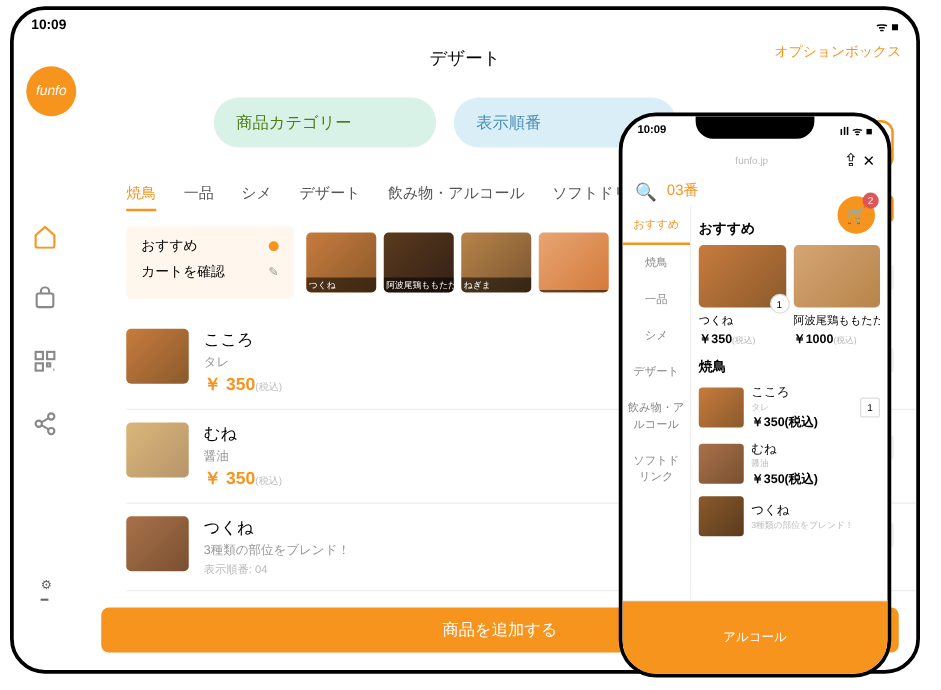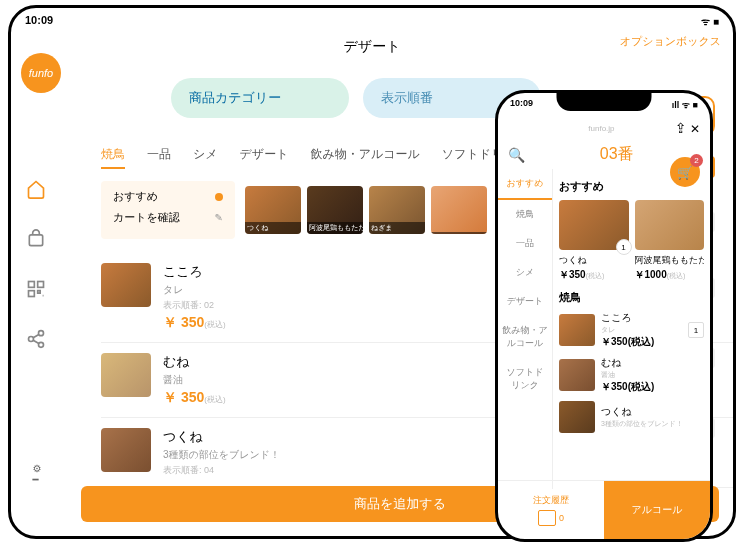--- a/index.html
+++ b/index.html
@@ -4,21 +4,21 @@
 <style>
 body{margin:0;background:#fff;font-family:-apple-system,'Hiragino Sans',sans-serif;width:753px;height:552px;position:relative;overflow:hidden}
 .tablet{position:absolute;left:8px;top:5px;width:722px;height:528px;border:3px solid #000;border-radius:28px;background:#fff;overflow:hidden}
 .t-status{display:flex;justify-content:space-between;padding:6px 14px;font-size:11px;font-weight:600}
 .t-status .wifi{font-size:10px}
 .t-header{text-align:center;font-size:14px;font-weight:500;padding:4px 0;position:relative}
 .opt-box{position:absolute;right:12px;top:0;color:#f7941e;font-size:11px}
 .logo{position:absolute;left:10px;top:45px;width:40px;height:40px;border-radius:50%;background:#f7941e;color:#fff;display:flex;align-items:center;justify-content:center;font-size:11px;font-style:italic}
 .big-btns{display:flex;gap:14px;margin:18px 0 0 160px}
 .big-btn{width:160px;height:40px;border-radius:20px;display:flex;align-items:center;padding-left:18px;font-size:13px}
-.big-btn.cat{background:#d9f2e8;color:#0369a1}
+.big-btn.cat{background:#d9f2e8;color:#4d7c0f}
 .big-btn.add{background:#d9eef7;color:#4a8fb5}
 .arrow-btn{position:absolute;right:18px;top:88px;width:36px;height:36px;border:2px solid #f7941e;border-radius:10px;color:#f7941e;display:flex;align-items:center;justify-content:center;font-size:18px;font-weight:bold}
 .tax-btn{position:absolute;right:18px;top:148px;background:#f7941e;color:#fff;font-size:10px;padding:4px 8px;border-radius:4px}
 .sidebar{position:absolute;left:0;top:170px;width:50px;display:flex;flex-direction:column;align-items:center;gap:28px}
 .sidebar .ico{width:22px;height:22px;color:#888;display:flex;align-items:center;justify-content:center}
 .sidebar .ico.active{color:#f7941e}
 .tabs{display:flex;gap:22px;margin:28px 0 0 90px;font-size:12px}
 .tabs .tab{color:#555;padding-bottom:4px}
 .tabs .tab.active{color:#f7941e;border-bottom:2px solid #f7941e}
 .subcat{margin:12px 0 0 90px;display:flex;align-items:center;gap:10px}
@@ -52,21 +52,21 @@
 .add-bar{position:absolute;left:70px;right:14px;bottom:14px;height:36px;background:#f7941e;color:#fff;border-radius:6px;display:flex;align-items:center;justify-content:center;font-size:13px}
 
 .phone{position:absolute;right:40px;top:90px;width:212px;height:446px;border:3px solid #000;border-radius:30px;background:#fff;overflow:hidden;z-index:10}
 .notch{position:absolute;top:0;left:50%;transform:translateX(-50%);width:95px;height:18px;background:#000;border-radius:0 0 14px 14px;z-index:2}
 .p-status{display:flex;justify-content:space-between;padding:5px 12px;font-size:9px;font-weight:600}
 .p-header{display:flex;justify-content:space-between;align-items:center;padding:4px 10px;font-size:12px}
 .p-header .domain{font-size:8px;color:#bbb}
 .p-header .share{font-size:14px}
 .p-title{display:flex;align-items:center;padding:4px 10px}
 .p-title .search{font-size:14px;margin-right:8px}
-.p-title .num{color:#f7941e;font-size:16px;flex:1;text-align:center}
+.p-title .num{color:#f7941e;font-size:12px;flex:1;}
 .cart-btn{position:absolute;right:10px;top:64px;width:30px;height:30px;border-radius:50%;background:#f7941e;display:flex;align-items:center;justify-content:center;color:#fff;font-size:13px}
 .cart-badge{position:absolute;top:-3px;right:-3px;width:13px;height:13px;border-radius:50%;background:#e05555;color:#fff;font-size:8px;display:flex;align-items:center;justify-content:center}
 .p-body{display:flex;height:320px}
 .p-side{width:54px;border-right:1px solid #eee;font-size:9px}
 .p-side .pc{padding:8px 4px;text-align:center;color:#888}
 .p-side .pc.active{color:#f7941e;border-bottom:2px solid #f7941e}
 .p-main{flex:1;padding:6px;overflow:hidden}
 .p-sec-title{font-size:11px;font-weight:600;margin:4px 0 6px}
 .p-grid{display:flex;gap:6px;margin-bottom:8px}
 .p-card{flex:1;min-width:0}
@@ -173,21 +173,20 @@
       <div class="thumb t4" data-label=""></div>
     </div>
   </div>
 
   <div class="items">
     <div class="item">
       <div class="item-img"></div>
       <div class="item-info">
         <div class="item-name">こころ</div>
         <div class="item-sub">タレ</div>
-        <div class="item-order">表示順番: 02</div>
         <div class="item-price"><span>￥ 350</span><span class="tax">(税込)</span></div>
       </div>
       <div class="item-badges">
         <span class="badge sales">当月販売数 0</span>
         <span class="badge opt">オプションあり</span>
       </div>
     </div>
     <div class="item">
       <div class="item-img i2"></div>
       <div class="item-info">
@@ -290,22 +289,15 @@
           <div class="p-row-info">
             <div class="p-row-name">つくね</div>
             <div class="p-row-sub">3種類の部位をブレンド！</div>
           </div>
         </div>
       </div>
     </div>
   </div>
 
   <div class="p-bottom">
-    <div class="third hist">
-      <span>注文履歴</span>
-      <span style="display:flex;align-items:center;gap:3px">
-          <span class="hist-ico"></span>
-          <span class="hist-count">0</span>
-        </span>
-    </div>
     <div class="third check">アルコール</div>
   </div>
 </div>
 
 </body></html>

